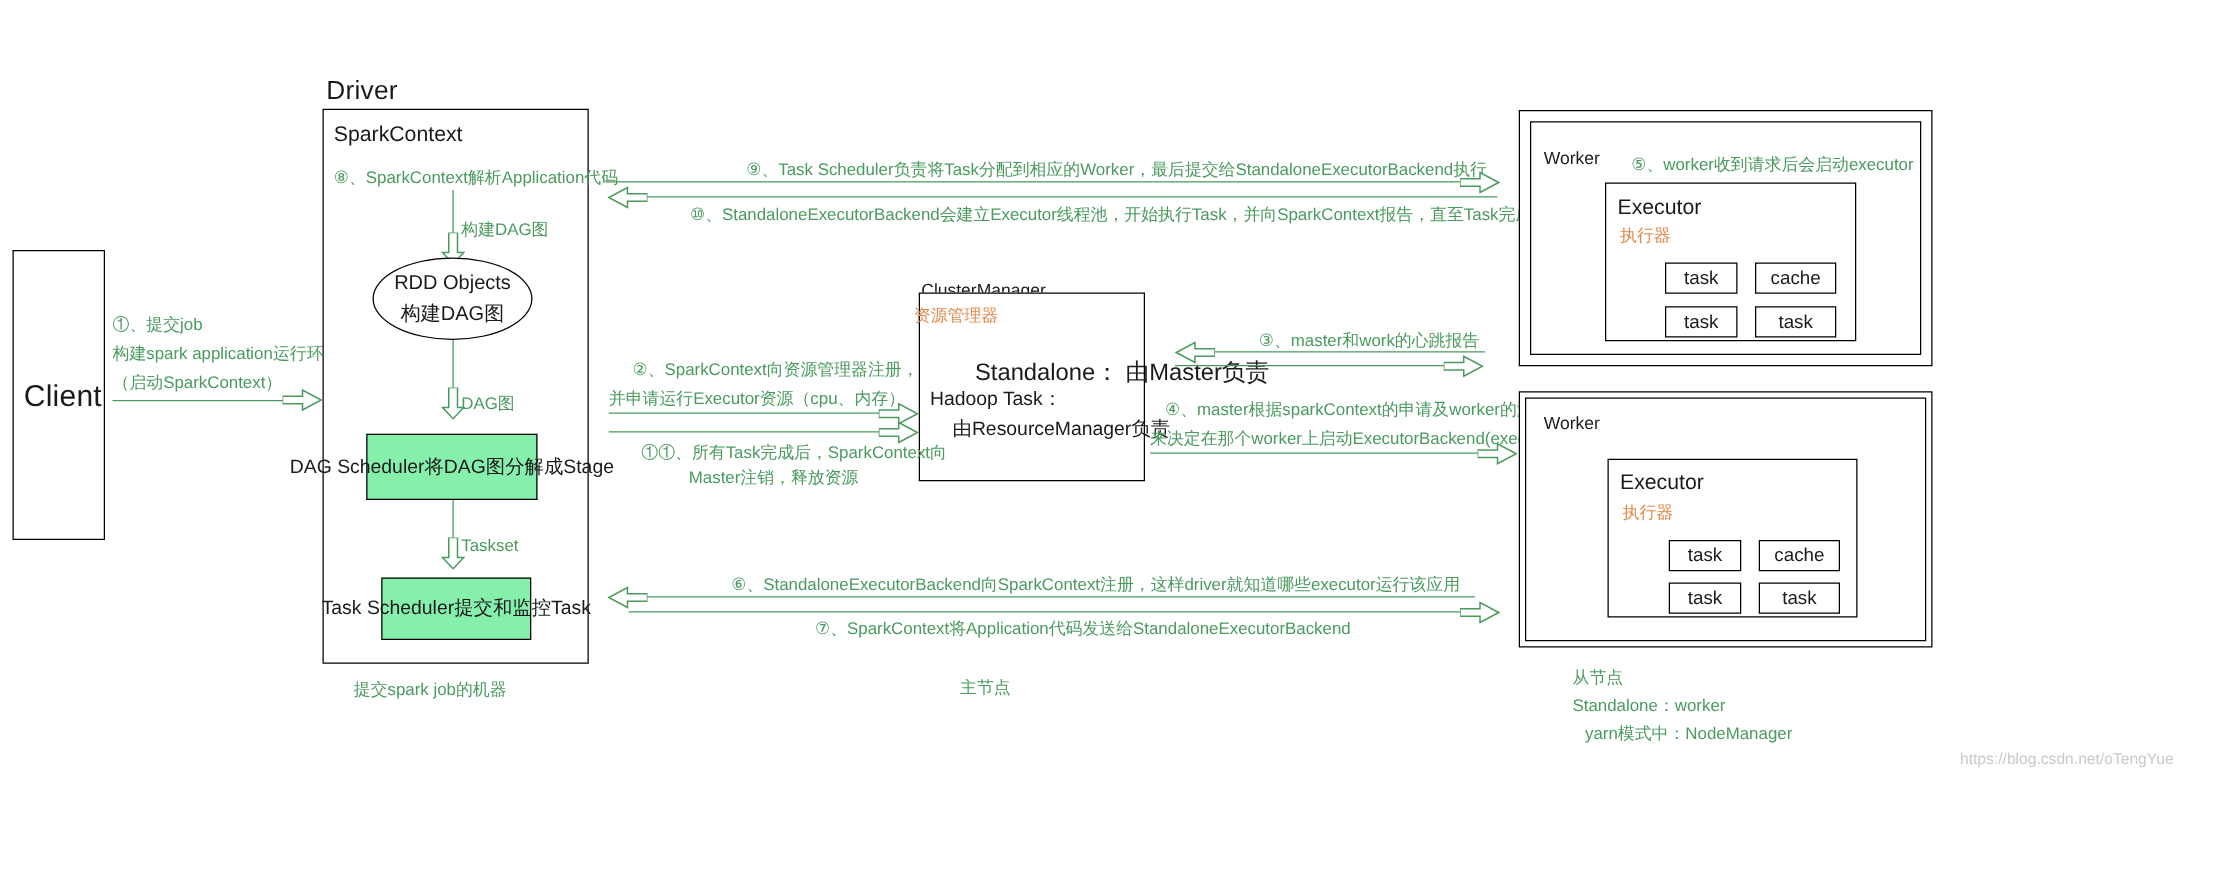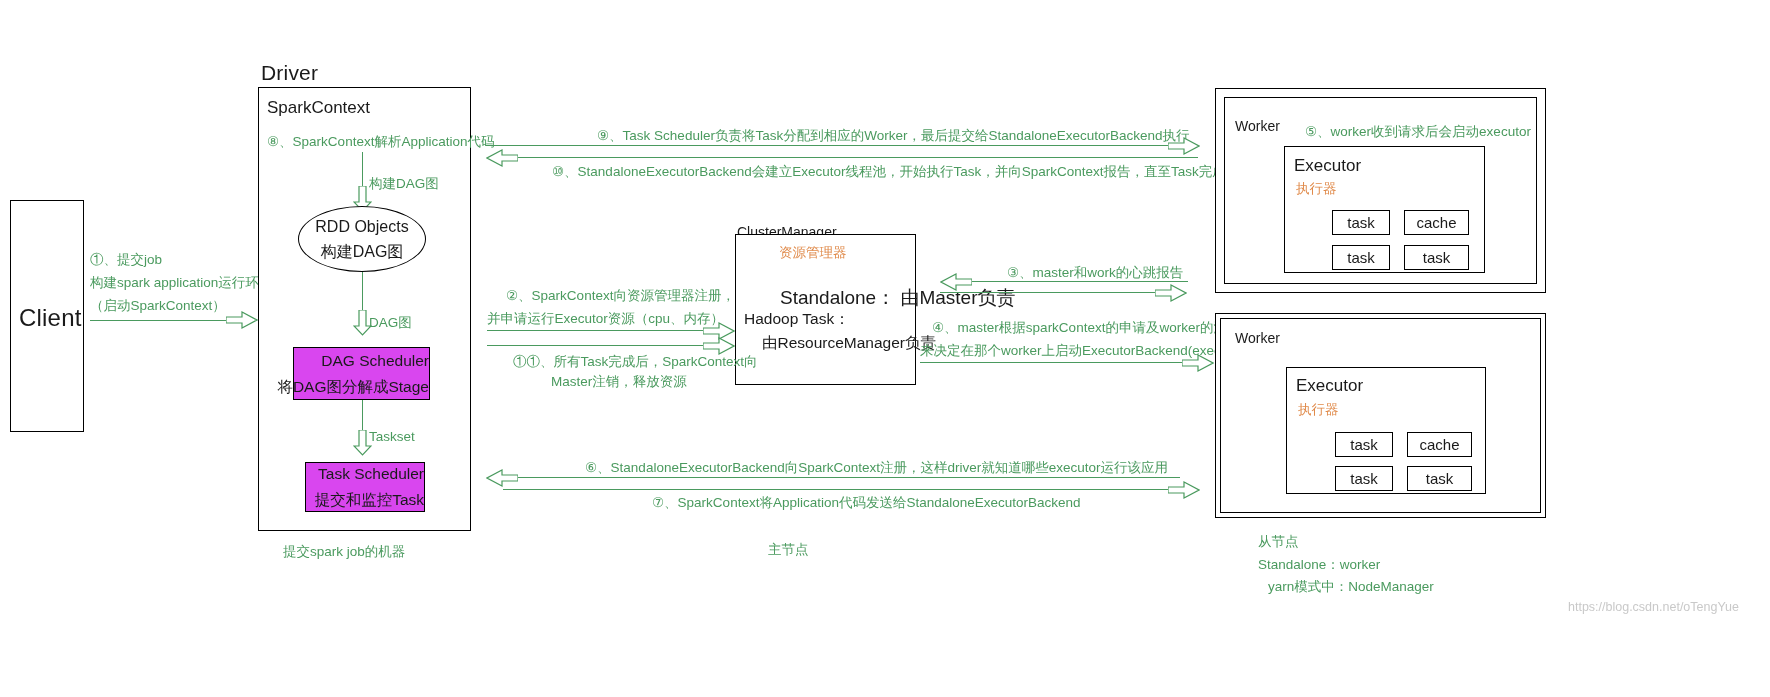--- a/index.html
+++ b/index.html
@@ -106,26 +106,26 @@
     display: flex;
     align-items: center;
     justify-content: center;
     font-size: 15px;
     color: #1a1a1a;
   }
 
   .centered-two {
     position: absolute;
     display: flex;
-    flex-direction: column;
-    align-items: flex-end;
+    flex-direction: row;
+    align-items: center;
     justify-content: center;
     box-sizing: border-box;
     border: 1.4px solid #000000;
-    background: #d946ef;
+    background: #86efac;
   }
   .centered-two span {
     font-size: 15.5px;
     color: #1a1a1a;
     line-height: 26px;
     white-space: nowrap;
   }
 
   .watermark {
     position: absolute;
@@ -218,21 +218,21 @@
   <div class="hline" style="left:500px; top:157px; width:698px;"></div>
   <div class="arrow-l" style="left:486px; top:149px;">
     <svg width="32" height="18" viewBox="0 0 32 18">
       <path d="M32,6 L16,6 L16,1 L1,9 L16,17 L16,12 L32,12 Z" fill="#ffffff" stroke="#4a9a5e" stroke-width="1.2"></path>
     </svg>
   </div>
   <div class="green" style="left:552px; top:161px;">⑩、StandaloneExecutorBackend会建立Executor线程池，开始执行Task，并向SparkContext报告，直至Task完成</div>
 
   <div class="title-md" style="left:737px; top:224px;">ClusterManager</div>
   <div class="box" style="left:735px; top:234px; width:181px; height:151px;"></div>
-  <div class="orange" style="left:779px; top:244px;font-family:Liberation Serif, serif;">资源管理器</div>
+  <div class="orange" style="left:731px; top:244px;font-family:Liberation Serif, serif;">资源管理器</div>
   <div class="title-sm" style="left:780px; top:285px; font-size:19px;text-align:right;">Standalone： 由Master负责</div>
   <div class="title-sm" style="left:744px; top:309px; font-size:15.5px;">Hadoop Task：</div>
   <div class="title-sm" style="left:762px; top:333px; font-size:15.5px;">由ResourceManager负责</div>
   <div class="bottom-note" style="left:768px; top:541px;">主节点</div>
 
   <div class="green" style="left:506px; top:285px;">②、SparkContext向资源管理器注册，</div>
   <div class="green" style="left:487px; top:308px;">并申请运行Executor资源（cpu、内存）</div>
   <div class="hline" style="left:487px; top:330px; width:221px;"></div>
   <div class="arrow-r" style="left:703px; top:322px;">
     <svg width="32" height="18" viewBox="0 0 32 18">

